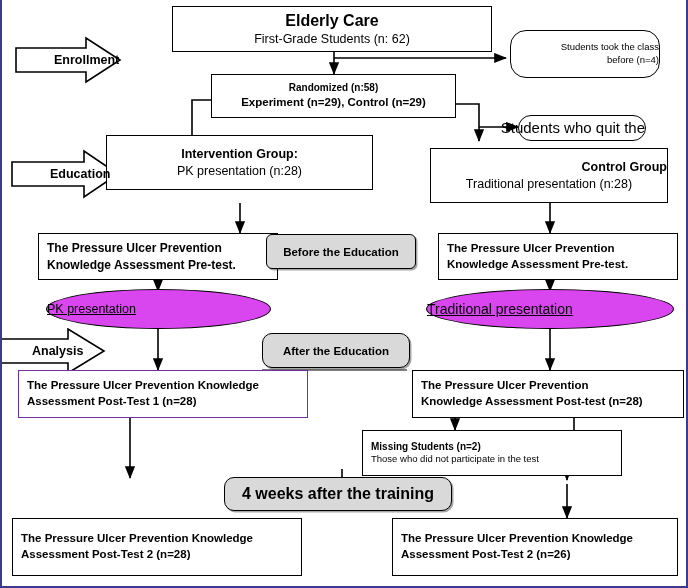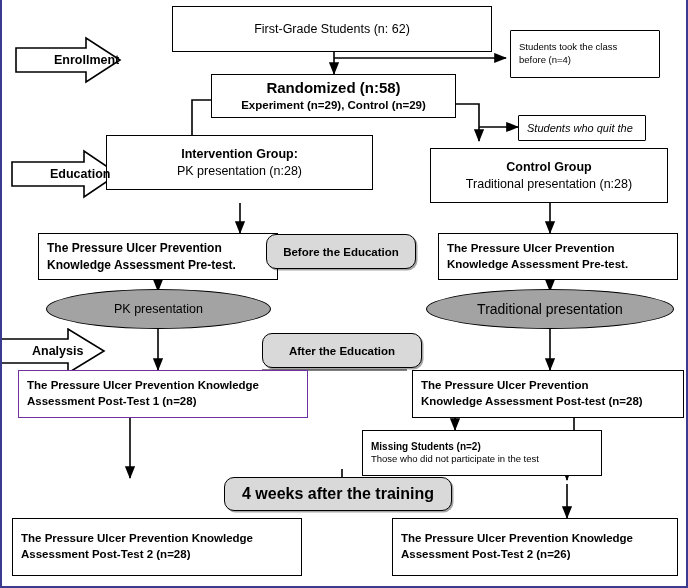--- a/index.html
+++ b/index.html
@@ -37,38 +37,40 @@
   }
   .node .ln {
     display: block;
     line-height: 1.35;
     white-space: nowrap;
   }
   .ctr { text-align: center; }
   .lft { text-align: left; padding-left: 8px; }
   .b { font-weight: bold; }
   .rounded {
-    border-radius: 1px;
+    border-radius: 16px;
+    align-items: flex-end;
   }
   .gray {
     background: #d9d9d9;
     border: 1.6px solid #000;
     border-radius: 10px;
     box-shadow: 1.5px 1.5px 0 rgba(0,0,0,0.35);
   }
   .ellipse {
     position: absolute;
     box-sizing: border-box;
     border: 1.2px solid #000;
     border-radius: 50%;
-    background: #a3a3a3;
+    background: #d946ef;
     display: flex;
     align-items: center;
-    justify-content: center;
+    justify-content: flex-start;
     color: #000;
+    text-decoration: underline;
   }
   .arrowshape {
     position: absolute;
     display: flex;
     align-items: center;
   }
   .arrowshape svg { position: absolute; left: 0; top: 0; }
   .arrowshape .alabel {
     position: relative;
     z-index: 2;
@@ -142,88 +144,89 @@
   </div>
 
   <div class="arrowshape" style="left:-10px; top:328px; width:118px; height:46px;">
     <svg width="118" height="46" viewBox="0 0 118 46">
       <path d="M0,11 L76,11 L76,1 L112,23 L76,45 L76,35 L0,35" fill="#ffffff" stroke="#000" stroke-width="1.6"></path>
     </svg>
     <span class="alabel" style="margin-left:12px; font-size:12.5px;">Analysis</span>
   </div>
 
   <div class="node ctr" style="left:170px; top:6px; width:320px; height:46px;">
+    <span class="ln b" style="font-size:16px;">Elderly Care</span>
     <span class="ln" style="font-size:12.5px;">First-Grade Students (n: 62)</span>
   </div>
 
   <div class="node rounded lft" style="left:508px; top:30px; width:150px; height:48px; border-width:1.4px;">
     <span class="ln" style="font-size:9.5px;">Students took the class</span>
     <span class="ln" style="font-size:9.5px;">before (n=4)</span>
   </div>
 
   <div class="node ctr" style="left:209px; top:74px; width:245px; height:44px;">
-    <span class="ln b" style="font-size:15px;">Randomized (n:58)</span>
+    <span class="ln b" style="font-size:10px;">Randomized (n:58)</span>
     <span class="ln b" style="font-size:11.5px;">Experiment (n=29), Control (n=29)</span>
   </div>
 
   <div class="node rounded lft" style="left:516px; top:115px; width:128px; height:26px; border-width:1.4px;">
-    <span class="ln" style="font-size:11px;font-style:italic;">Students who quit the</span>
+    <span class="ln" style="font-size:15px;">Students who quit the</span>
   </div>
 
   <div class="node ctr" style="left:104px; top:135px; width:267px; height:55px;">
     <span class="ln b" style="font-size:12.5px;">Intervention Group:</span>
     <span class="ln" style="font-size:12.5px;">PK presentation (n:28)</span>
   </div>
 
   <div class="node ctr" style="left:428px; top:148px; width:238px; height:55px;">
-    <span class="ln b" style="font-size:12.5px;">Control Group</span>
+    <span class="ln b" style="font-size:12.5px;text-align:right;">Control Group</span>
     <span class="ln" style="font-size:12.5px;">Traditional presentation (n:28)</span>
   </div>
 
   <div class="node lft" style="left:36px; top:233px; width:240px; height:47px;">
     <span class="ln b" style="font-size:12px;">The Pressure Ulcer Prevention</span>
     <span class="ln b" style="font-size:12px;">Knowledge Assessment Pre-test.</span>
   </div>
 
   <div class="gray" style="position:absolute; left:264px; top:234px; width:150px; height:35px;
               display:flex; align-items:center; justify-content:center;
-              box-sizing:border-box;">
+              box-sizing:border-box;border-radius:6px;">
     <span style="font-size:11.5px; font-weight:bold;">Before the Education</span>
   </div>
 
   <div class="node lft thin" style="left:436px; top:233px; width:240px; height:47px;">
     <span class="ln b" style="font-size:11.5px;">The Pressure Ulcer Prevention</span>
     <span class="ln b" style="font-size:11.5px;">Knowledge  Assessment Pre-test.</span>
   </div>
 
   <div class="ellipse" style="left:44px; top:289px; width:225px; height:40px;">
     <span style="font-size:12.5px;">PK presentation</span>
   </div>
 
   <div class="ellipse" style="left:424px; top:289px; width:248px; height:40px;">
     <span style="font-size:14px;">Traditional presentation</span>
   </div>
 
-  <div class="gray" style="position:absolute; left:260px; top:333px; width:160px; height:35px;
+  <div class="gray" style="position:absolute; left:260px; top:333px; width:148px; height:35px;
               display:flex; align-items:center; justify-content:center;
               box-sizing:border-box;">
     <span style="font-size:11.5px; font-weight:bold;">After the Education</span>
   </div>
 
   <div class="node lft purple" style="left:16px; top:370px; width:290px; height:48px;">
     <span class="ln b" style="font-size:11.5px;">The Pressure Ulcer Prevention Knowledge</span>
     <span class="ln b" style="font-size:11.5px;">Assessment Post-Test 1 (n=28)</span>
   </div>
 
   <div class="node lft" style="left:410px; top:370px; width:272px; height:48px;">
     <span class="ln b" style="font-size:11.5px;">The Pressure Ulcer Prevention</span>
     <span class="ln b" style="font-size:11.5px;">Knowledge Assessment Post-test (n=28)</span>
   </div>
 
-  <div class="node lft thin" style="left:360px; top:430px; width:240px; height:46px;">
+  <div class="node lft thin" style="left:360px; top:430px; width:260px; height:46px;">
     <span class="ln b" style="font-size:10px;">Missing Students (n=2)</span>
     <span class="ln" style="font-size:9.5px;">Those who did not participate in the test</span>
   </div>
 
   <div class="gray" style="position:absolute; left:222px; top:477px; width:228px; height:34px;
               display:flex; align-items:center; justify-content:center;
               box-sizing:border-box;">
     <span style="font-size:16px; font-weight:bold;">4 weeks after the training</span>
   </div>
 

